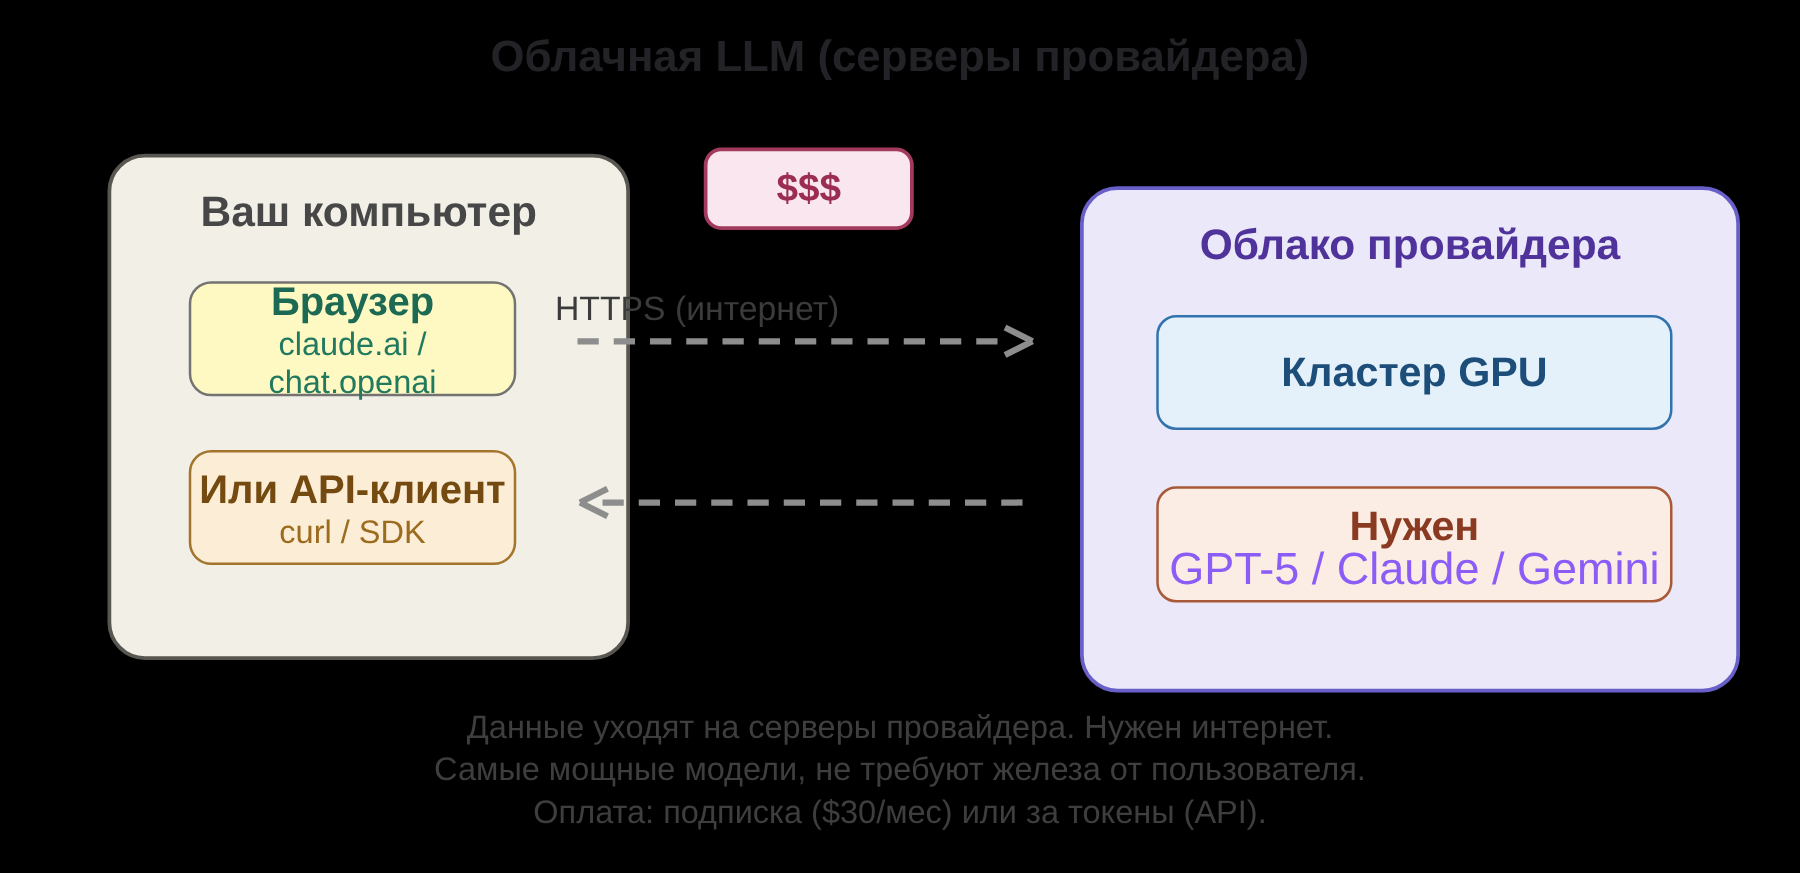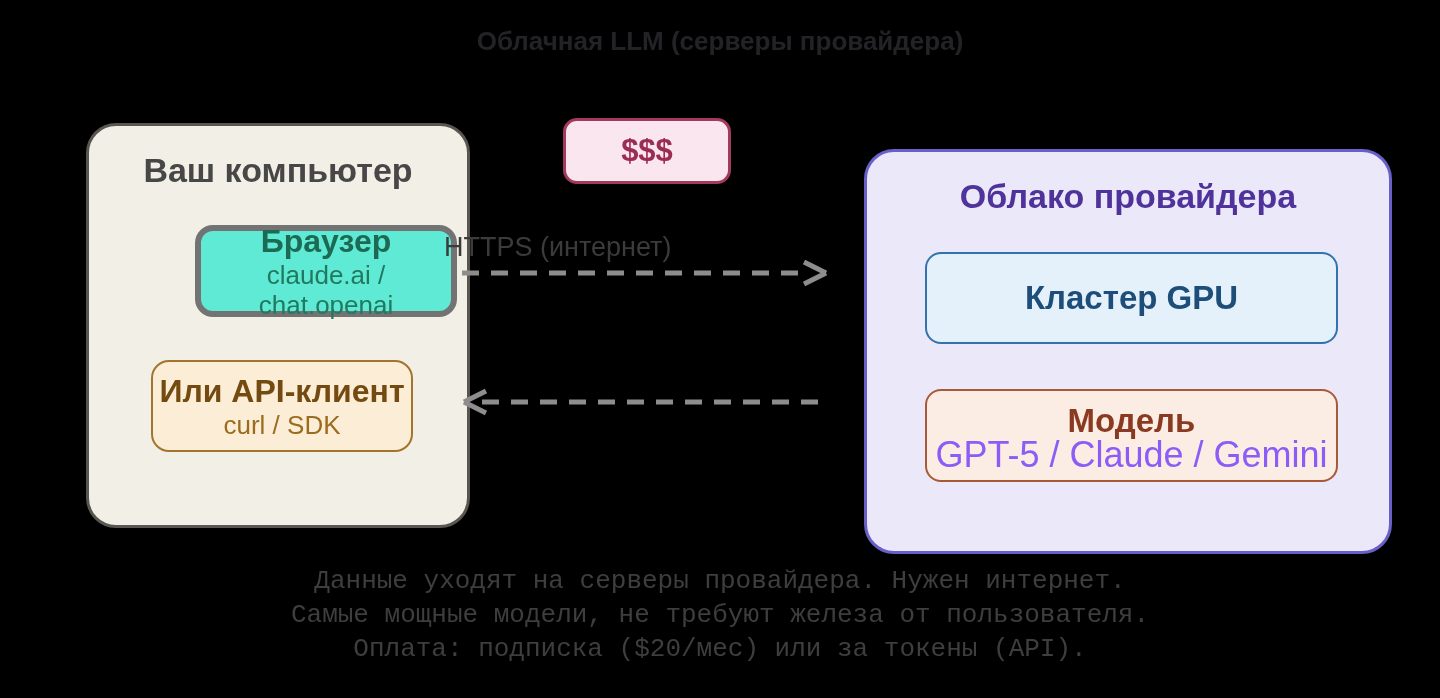--- a/index.html
+++ b/index.html
@@ -2,44 +2,44 @@
 <html><head>
 <meta charset="utf-8">
 <style>
   html,body{margin:0;padding:0;background:#000;}
   #stage{
     position:relative;width:1440px;height:698px;background:#000000;
     font-family:"Liberation Sans","DejaVu Sans",sans-serif;overflow:hidden;
   }
   #main-title{
     position:absolute;left:0;top:26px;width:1440px;
-    font-size:26px;font-weight:bold;color:#232327;text-align:center;
+    font-size:35px;font-weight:bold;color:#232327;text-align:center;
   }
   
   .panel{position:absolute;top:123px;height:405px;border-radius:30px;box-sizing:border-box;}
   #computer-panel{
-    left:86px;width:384px;background:#f1efe6;border:3px solid #585650;
+    left:86px;width:418px;background:#f1efe6;border:3px solid #585650;
   }
   #cloud-panel{
     left:864px;width:528px;background:#eae8f9;border:3px solid #695fc8;margin-top:26px;
   }
   .panel-title{
     position:absolute;left:0;top:25px;width:100%;text-align:center;
     font-size:34px;font-weight:bold;
   }
   #computer-panel .panel-title{color:#474747;}
   #cloud-panel .panel-title{color:#4f339b;}
   
   .card{
     position:absolute;box-sizing:border-box;border-radius:18px;
     display:flex;flex-direction:column;align-items:center;justify-content:center;
   }
   .card-title{font-weight:bold;font-size:32px;line-height:38px;}
   .card-sub{font-size:26px;line-height:30px;text-align:center;}
-  #browser-card{left:62px;top:99px;width:262px;height:92px;background:#5eead4;border:6px solid #737373;margin-left:44px;}
+  #browser-card{left:62px;top:99px;width:262px;height:92px;background:#fef9c3;border:2px solid #737373;}
   #browser-card .card-title{color:#1d6a54;}
   #browser-card .card-sub{color:#21795f;}
   #api-card{left:62px;top:234px;width:262px;height:92px;background:#fcedd6;border:2px solid #a3752c;}
   #api-card .card-title{color:#744a10;}
   #api-card .card-sub{color:#9c6c1e;}
   #gpu-card{left:58px;top:100px;width:413px;height:92px;background:#e4f0fa;border:2px solid #3273ae;border-radius:16px;gap:36px;}
   #gpu-card .card-title{color:#1c4e79;font-size:33px;}
   #gpu-card .card-sub{color:#2d6fa8;font-size:28px;}
   #model-card{left:58px;top:237px;width:413px;height:93px;background:#fbece4;border:2px solid #a85a38;border-radius:16px;}
   #model-card .card-title{color:#8a3a20;font-size:33px;}
@@ -57,21 +57,21 @@
   #response-arrow{left:458px;top:387px;}
   .arrow-label{
     position:absolute;width:400px;text-align:left;
     font-size:27px;color:#3b3b3b;
   }
   #request-label{left:444px;top:232px;}
   #response-label{left:444px;top:422px;}
   
   #footer-notes{
     position:absolute;left:0;top:564px;width:1440px;text-align:center;
-    font-size:26px;line-height:34px;color:#3e3e3e;font-family:Liberation Mono, monospace;
+    font-size:26px;line-height:34px;color:#3e3e3e;
   }
   #footer-notes div{margin:0 0 0 0;}
 </style>
 </head>
 <body>
 
 <div id="stage">
 
   <div id="main-title">Облачная LLM (серверы провайдера)</div>
 
@@ -105,24 +105,24 @@
   </svg>
 
   <div class="panel" id="cloud-panel">
     <div class="panel-title">Облако провайдера</div>
 
     <div class="card" id="gpu-card">
       <div class="card-title">Кластер GPU</div>
     </div>
 
     <div class="card" id="model-card">
-      <div class="card-title">Модель</div>
+      <div class="card-title">Нужен</div>
       <div class="card-sub">GPT-5 / Claude / Gemini</div>
     </div>
   </div>
 
   <div id="footer-notes">
     <div>Данные уходят на серверы провайдера. Нужен интернет.</div>
     <div>Самые мощные модели, не требуют железа от пользователя.</div>
-    <div>Оплата: подписка ($20/мес) или за токены (API).</div>
+    <div>Оплата: подписка ($30/мес) или за токены (API).</div>
   </div>
 
 </div>
 
 </body></html>

